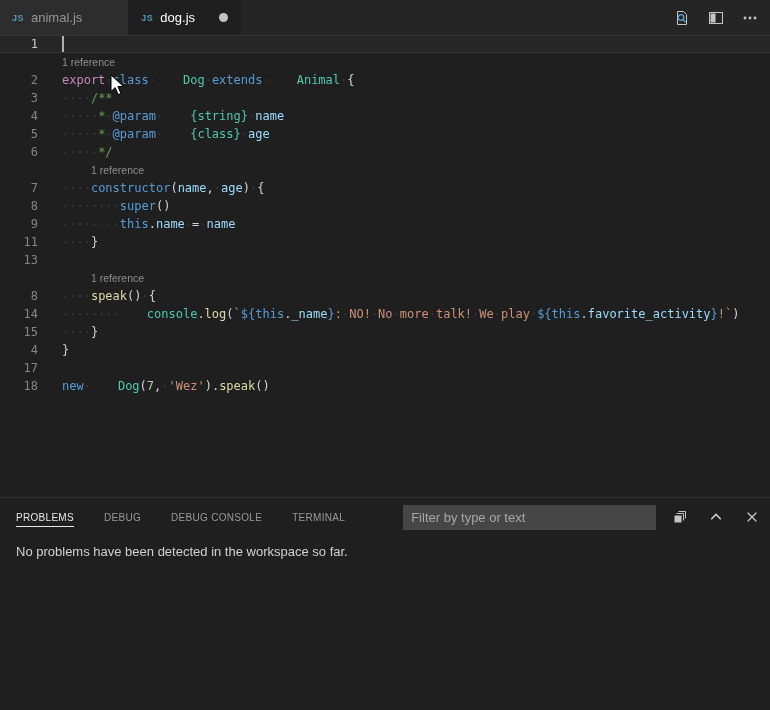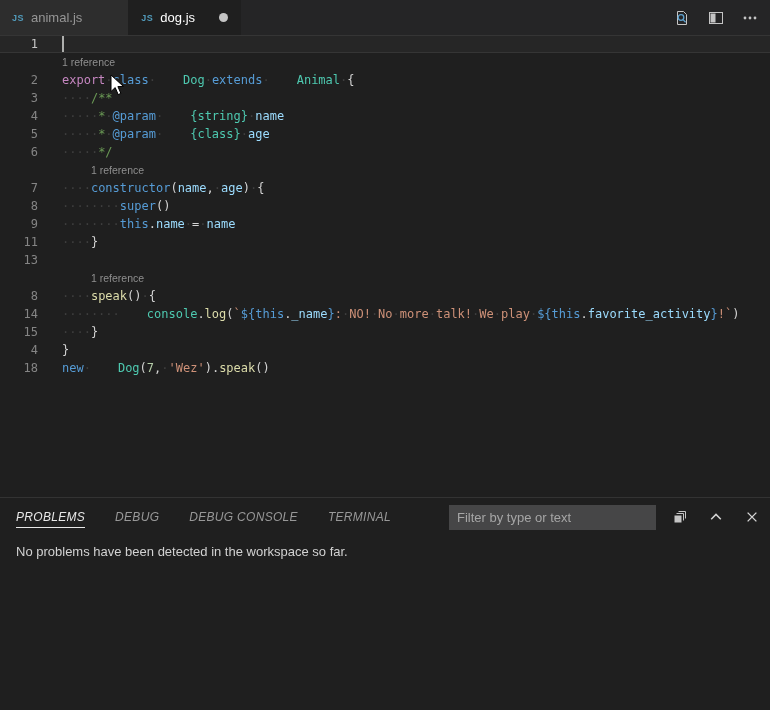--- a/index.html
+++ b/index.html
@@ -37,21 +37,21 @@
   .sg-n { color:#B5CEA8; } 
   .sg-c { color:#6A9955; } 
   .sg-w { color:#D4D4D4; } 
   .sg-d { color:#3e3e3e; } 
   .caret { position:absolute; left:62px; top:1px; width:2px; height:16px; background:#aeafad; }
   .mouse-cursor { position:absolute; left:110px; top:39px; pointer-events:none; z-index:5; }
 
   
   .panel { height:213px; background:#1f1f1f; border-top:1px solid #333333; flex:none; }
   .panel-header { height:38px; display:flex; align-items:center; padding:0 8px 0 16px; }
-  .ptab { font-size:12px; letter-spacing:0.3px; color:#989898; margin-right:30px; padding:4px 0 3px; border-bottom:1px solid transparent; cursor:pointer; white-space:nowrap;font-style:italic; }
+  .ptab { font-size:10px; letter-spacing:0.3px; color:#989898; margin-right:30px; padding:4px 0 3px; border-bottom:1px solid transparent; cursor:pointer; white-space:nowrap; }
   .ptab.active { color:#e7e7e7; border-bottom-color:#e7e7e7; }
   .filter-input { flex:1; max-width:284px; height:25px; margin-left:28px; background:#464647; border:none; outline:none; color:#cccccc; font-size:13px; padding:0 8px; font-family:"Liberation Sans", sans-serif; }
   .filter-input::placeholder { color:#a6a6a6; }
   .panel-actions { margin-left:auto; display:flex; align-items:center; gap:16px; padding-left:14px; }
   .panel-body { padding:8px 16px; font-size:13px; color:#d2d2d2; }
 </style>
 </head>
 <body>
 
 <div class="window">
@@ -106,20 +106,21 @@
         <div class="row line"><span class="gutter">7</span><span class="code"><span class="sg-d">····</span><span class="sg-b">constructor</span><span class="sg-w">(</span><span class="sg-v">name</span><span class="sg-w">,</span><span class="sg-d">·</span><span class="sg-v">age</span><span class="sg-w">)</span><span class="sg-d">·</span><span class="sg-w">{</span></span></div>
         <div class="row line"><span class="gutter">8</span><span class="code"><span class="sg-d">········</span><span class="sg-b">super</span><span class="sg-w">()</span></span></div>
         <div class="row line"><span class="gutter">9</span><span class="code"><span class="sg-d">········</span><span class="sg-b">this</span><span class="sg-w">.</span><span class="sg-v">name</span><span class="sg-d">·</span><span class="sg-w">=</span><span class="sg-d">·</span><span class="sg-v">name</span></span></div>
         <div class="row line"><span class="gutter">11</span><span class="code"><span class="sg-d">····</span><span class="sg-w">}</span></span></div>
         <div class="row line"><span class="gutter">13</span><span class="code"></span></div>
         <div class="row codelens" style="padding-left: 91px;">1 reference</div>
         <div class="row line"><span class="gutter">8</span><span class="code"><span class="sg-d">····</span><span class="sg-f">speak</span><span class="sg-w">()</span><span class="sg-d">·</span><span class="sg-w">{</span></span></div>
         <div class="row line"><span class="gutter">14</span><span class="code"><span class="sg-d">········</span><span class="sg-t">console</span><span class="sg-w">.</span><span class="sg-f">log</span><span class="sg-w">(</span><span class="sg-s">`</span><span class="sg-b">${this</span><span class="sg-w">.</span><span class="sg-v">_name</span><span class="sg-b">}</span><span class="sg-s">:</span><span class="sg-d">·</span><span class="sg-s">NO!</span><span class="sg-d">·</span><span class="sg-s">No</span><span class="sg-d">·</span><span class="sg-s">more</span><span class="sg-d">·</span><span class="sg-s">talk!</span><span class="sg-d">·</span><span class="sg-s">We</span><span class="sg-d">·</span><span class="sg-s">play</span><span class="sg-d">·</span><span class="sg-b">${this</span><span class="sg-w">.</span><span class="sg-v">favorite_activity</span><span class="sg-b">}</span><span class="sg-s">!`</span><span class="sg-w">)</span></span></div>
         <div class="row line"><span class="gutter">15</span><span class="code"><span class="sg-d">····</span><span class="sg-w">}</span></span></div>
         <div class="row line"><span class="gutter">4</span><span class="code"><span class="sg-w">}</span></span></div>
+        <div class="row line"><span class="gutter">17</span><span class="code"></span></div>
         <div class="row line"><span class="gutter">18</span><span class="code"><span class="sg-b">new</span><span class="sg-d">·</span><span class="sg-t">Dog</span><span class="sg-w">(</span><span class="sg-n">7</span><span class="sg-w">,</span><span class="sg-d">·</span><span class="sg-s">'Wez'</span><span class="sg-w">).</span><span class="sg-f">speak</span><span class="sg-w">()</span></span></div>
       </div>
     <div class="caret"></div>
     <svg class="mouse-cursor" width="15" height="22" viewBox="0 0 15 22">
       <path d="M1 1 L1 17.5 L5.2 13.6 L8.2 20.6 L10.9 19.4 L7.9 12.6 L13.4 12.4 Z" fill="#ffffff" stroke="#000000" stroke-width="1"></path>
     </svg>
   </div>
 
   <div class="panel">
     <div class="panel-header">

